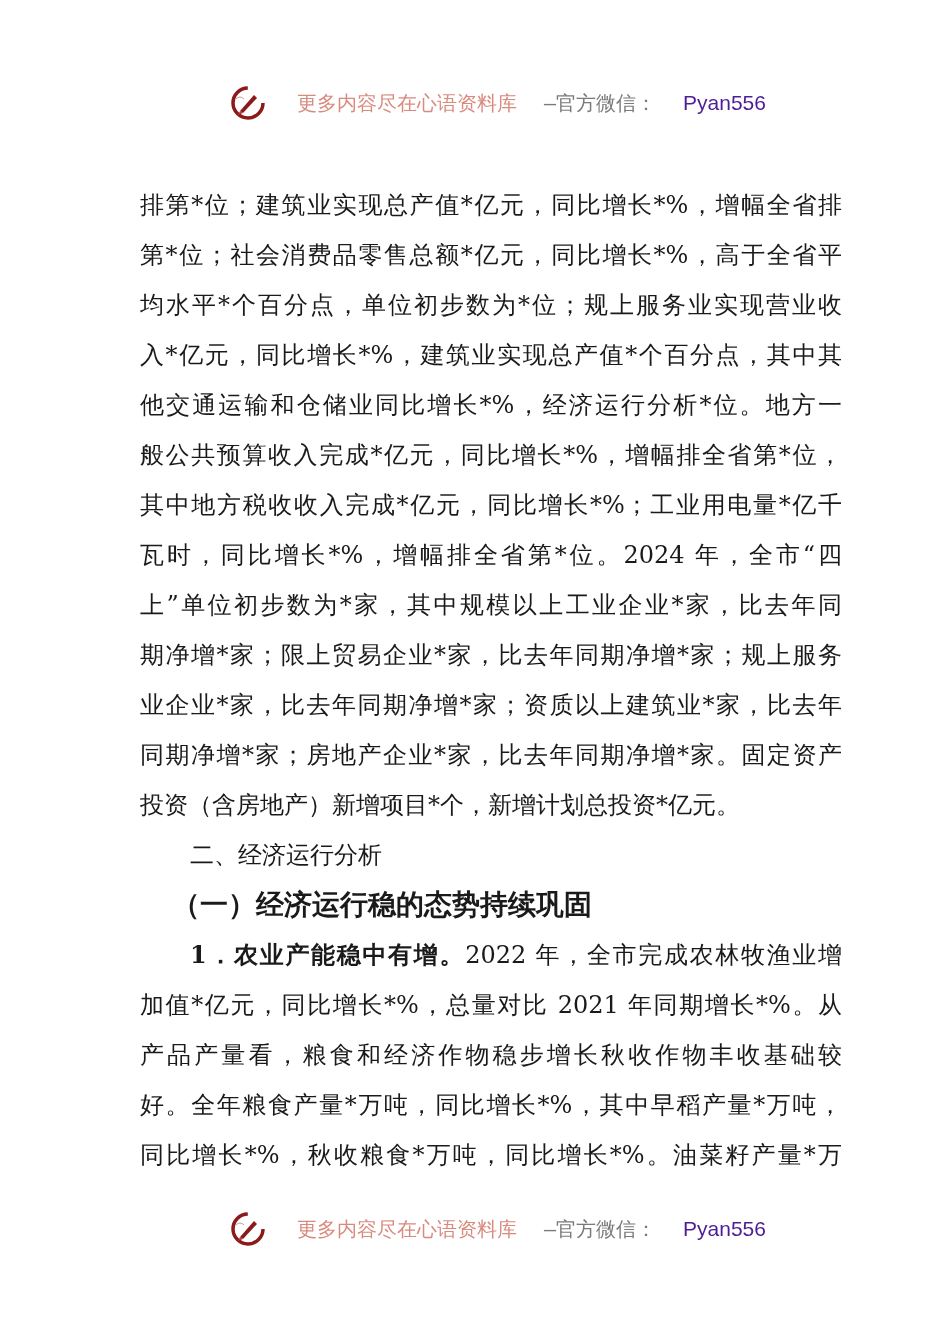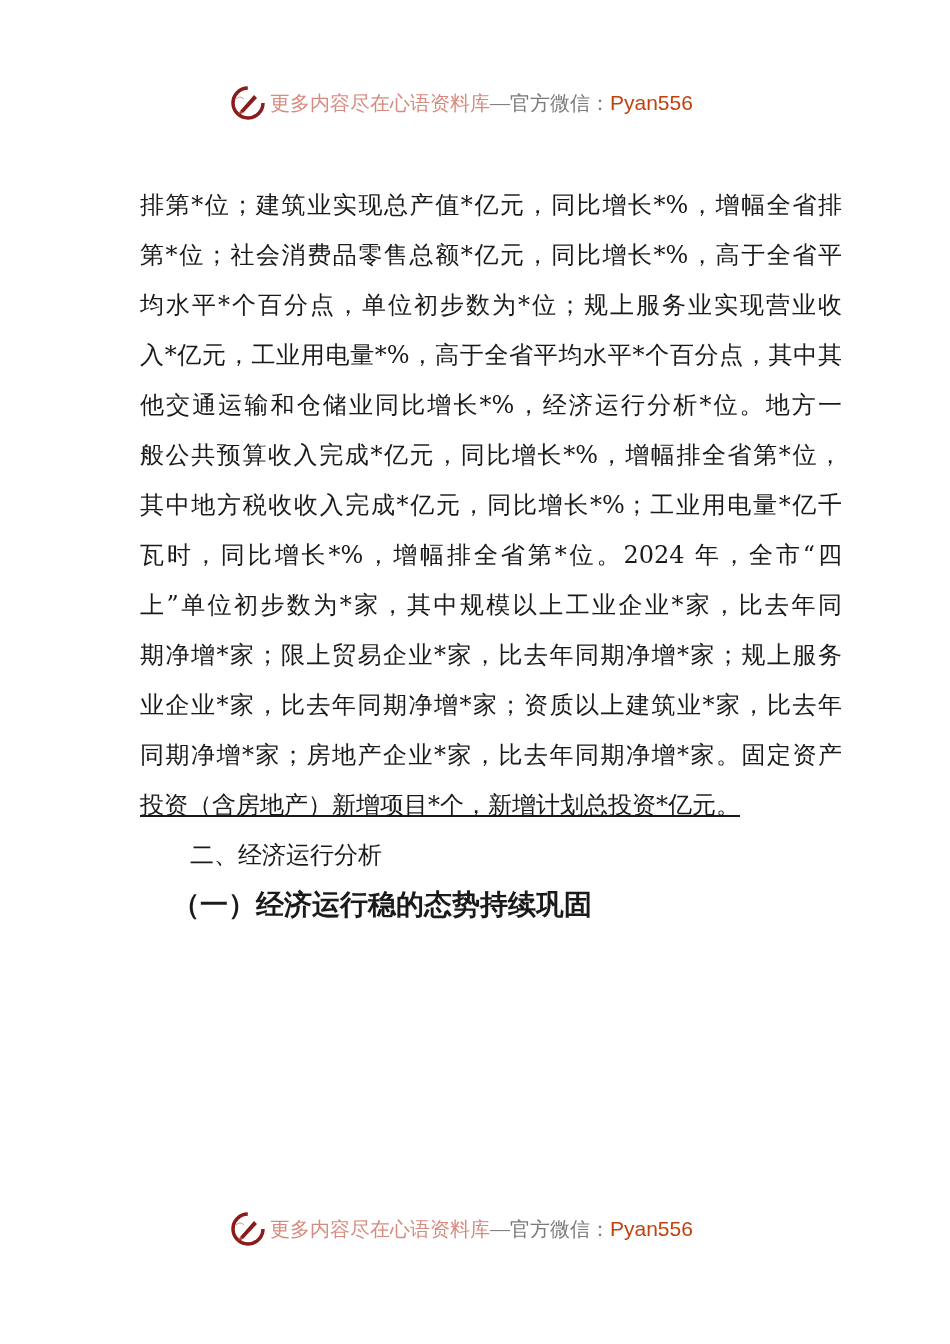--- a/index.html
+++ b/index.html
@@ -15,63 +15,63 @@
       font-family: "DejaVu Serif", "Liberation Serif", serif;
       color: #1a1a1a;
     }
     .watermark {
       position: absolute;
       left: 230px;
       height: 42px;
       display: flex;
       align-items: center;
       white-space: nowrap;
+      gap: 27px;
     }
     .watermark.top { top: 82px; }
     .watermark.bottom { top: 1208px; }
     .wm-logo {
       width: 36px;
       height: 36px;
       margin-right: 4px;
       display: inline-block;
     }
     .wm-pink {
       color: #d98a7e;
       font-family: "DejaVu Serif", "Liberation Serif", serif;
       font-size: 20px;
       letter-spacing: 0px;
     }
     .wm-gray {
       color: #7a7a7a;
-      font-family: Liberation Serif, serif;
+      font-family: Liberation Mono, monospace;
       font-size: 20px;
     }
     .wm-id {
-      color: #c2410c;
+      color: #4c1d95;
       font-family: "Liberation Sans", "DejaVu Sans", sans-serif;
       font-size: 21px;
     }
     .content {
       position: absolute;
       left: 140px;
       top: 180px;
       width: 702px;
     }
     .line {
       height: 50px;
       line-height: 50px;
       font-size: 24px;
       white-space: nowrap;
       text-align: justify;
       text-align-last: justify;
       letter-spacing: 0;
     }
     .line.last {
       text-align-last: left;
-      text-decoration: underline;
     }
     .heading2 {
       height: 50px;
       line-height: 50px;
       font-size: 24px;
       padding-left: 50px;
       font-family: "DejaVu Sans", "Liberation Sans", sans-serif;
       white-space: nowrap;
     }
     .heading3 {
@@ -102,35 +102,42 @@
   <span class="wm-pink">更多内容尽在心语资料库</span>
   <span class="wm-gray">—官方微信：</span>
   <span class="wm-id">Pyan556</span>
 </div>
 
 <div class="content">
   <div>
     <div class="line">排第*位；建筑业实现总产值*亿元，同比增长*%，增幅全省排</div>
     <div class="line">第*位；社会消费品零售总额*亿元，同比增长*%，高于全省平</div>
     <div class="line">均水平*个百分点，单位初步数为*位；规上服务业实现营业收</div>
-    <div class="line">入*亿元，工业用电量*%，高于全省平均水平*个百分点，其中其</div>
+    <div class="line">入*亿元，同比增长*%，建筑业实现总产值*个百分点，其中其</div>
     <div class="line">他交通运输和仓储业同比增长*%，经济运行分析*位。地方一</div>
     <div class="line">般公共预算收入完成*亿元，同比增长*%，增幅排全省第*位，</div>
     <div class="line">其中地方税收收入完成*亿元，同比增长*%；工业用电量*亿千</div>
     <div class="line">瓦时，同比增长*%，增幅排全省第*位。2024 年，全市“四</div>
     <div class="line">上”单位初步数为*家，其中规模以上工业企业*家，比去年同</div>
     <div class="line">期净增*家；限上贸易企业*家，比去年同期净增*家；规上服务</div>
     <div class="line">业企业*家，比去年同期净增*家；资质以上建筑业*家，比去年</div>
     <div class="line">同期净增*家；房地产企业*家，比去年同期净增*家。固定资产</div>
     <div class="line last">投资（含房地产）新增项目*个，新增计划总投资*亿元。</div>
   </div>
 
   <div class="heading2">二、经济运行分析</div>
   <div class="heading3">（一）经济运行稳的态势持续巩固</div>
 
+  <div>
+    <div class="line para-start"><span class="bold-lead">1．农业产能稳中有增。</span><span>2022 年，全市完成农林牧渔业增</span></div>
+    <div class="line">加值*亿元，同比增长*%，总量对比 2021 年同期增长*%。从</div>
+    <div class="line">产品产量看，粮食和经济作物稳步增长秋收作物丰收基础较</div>
+    <div class="line">好。全年粮食产量*万吨，同比增长*%，其中早稻产量*万吨，</div>
+    <div class="line">同比增长*%，秋收粮食*万吨，同比增长*%。油菜籽产量*万</div>
+  </div>
 </div>
 
 <div class="watermark bottom">
   <svg class="wm-logo" viewBox="0 0 36 36">
     <circle cx="18" cy="18" r="15" fill="none" stroke="#8b1a1a" stroke-width="3.5" stroke-dasharray="70 25"></circle>
     <path d="M10 26 L24 10 L27 13 L13 28 Z" fill="#8b1a1a"></path>
     <path d="M10 26 L8 30 L13 28" fill="#b03a3a"></path>
     <path d="M6 14 Q10 10 14 14" fill="none" stroke="#c9a0a0" stroke-width="1"></path>
   </svg>
   <span class="wm-pink">更多内容尽在心语资料库</span>

